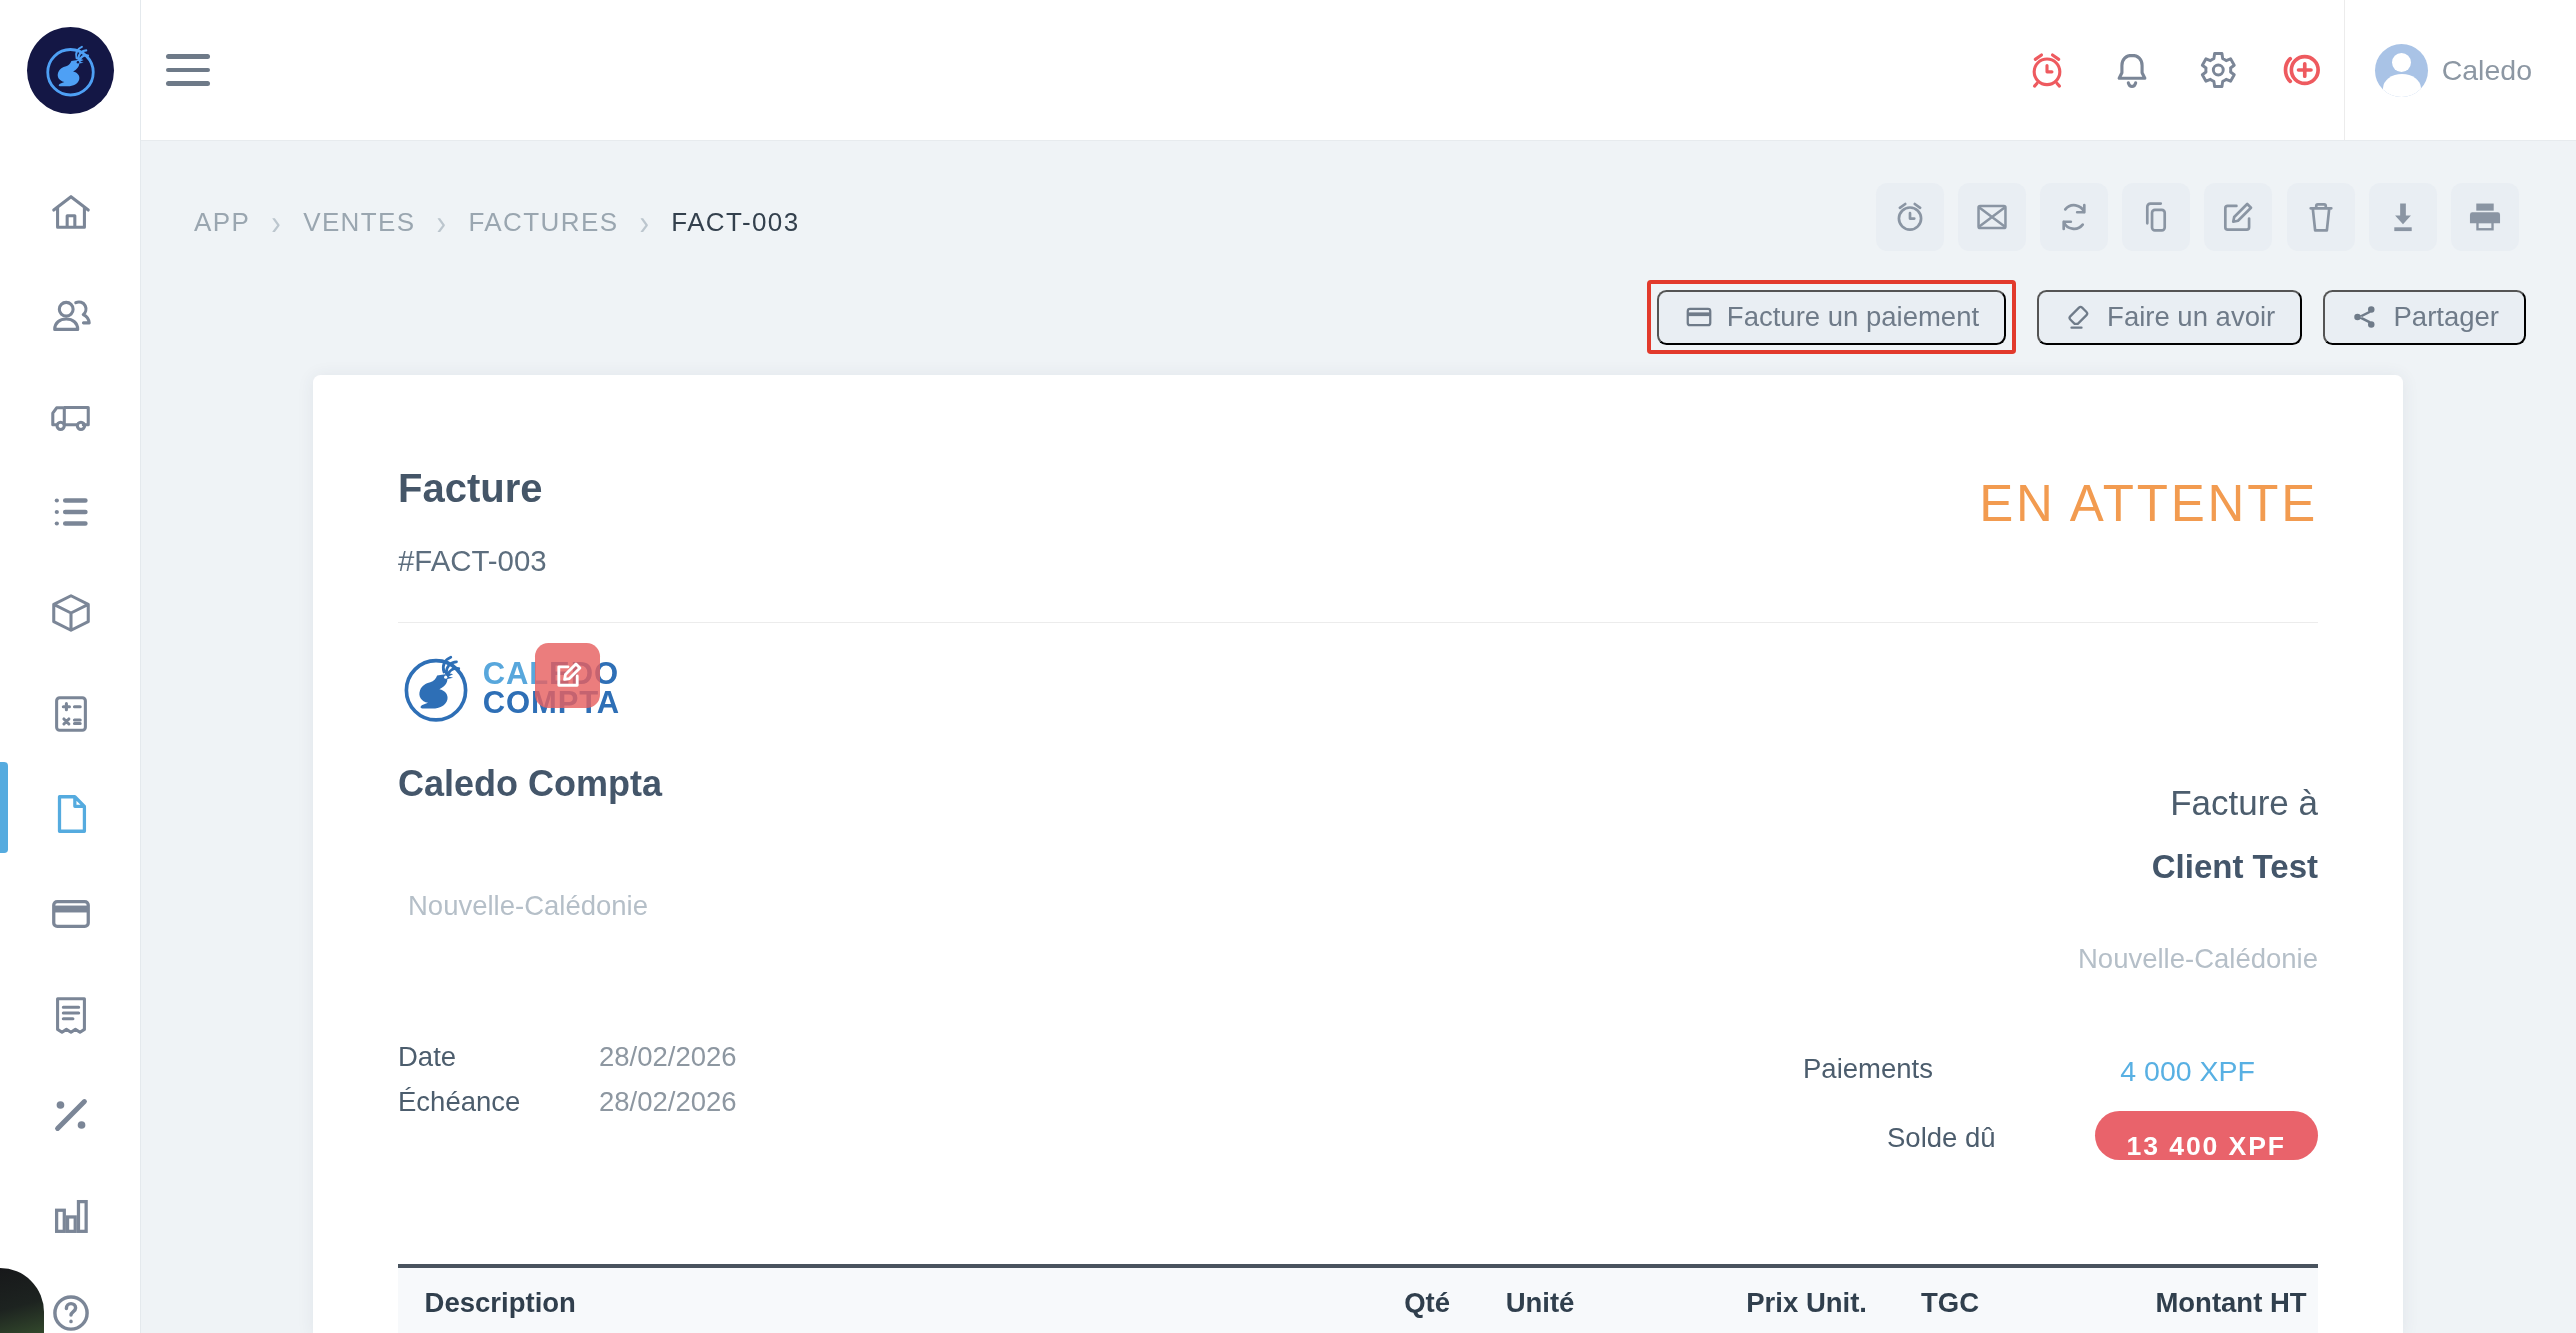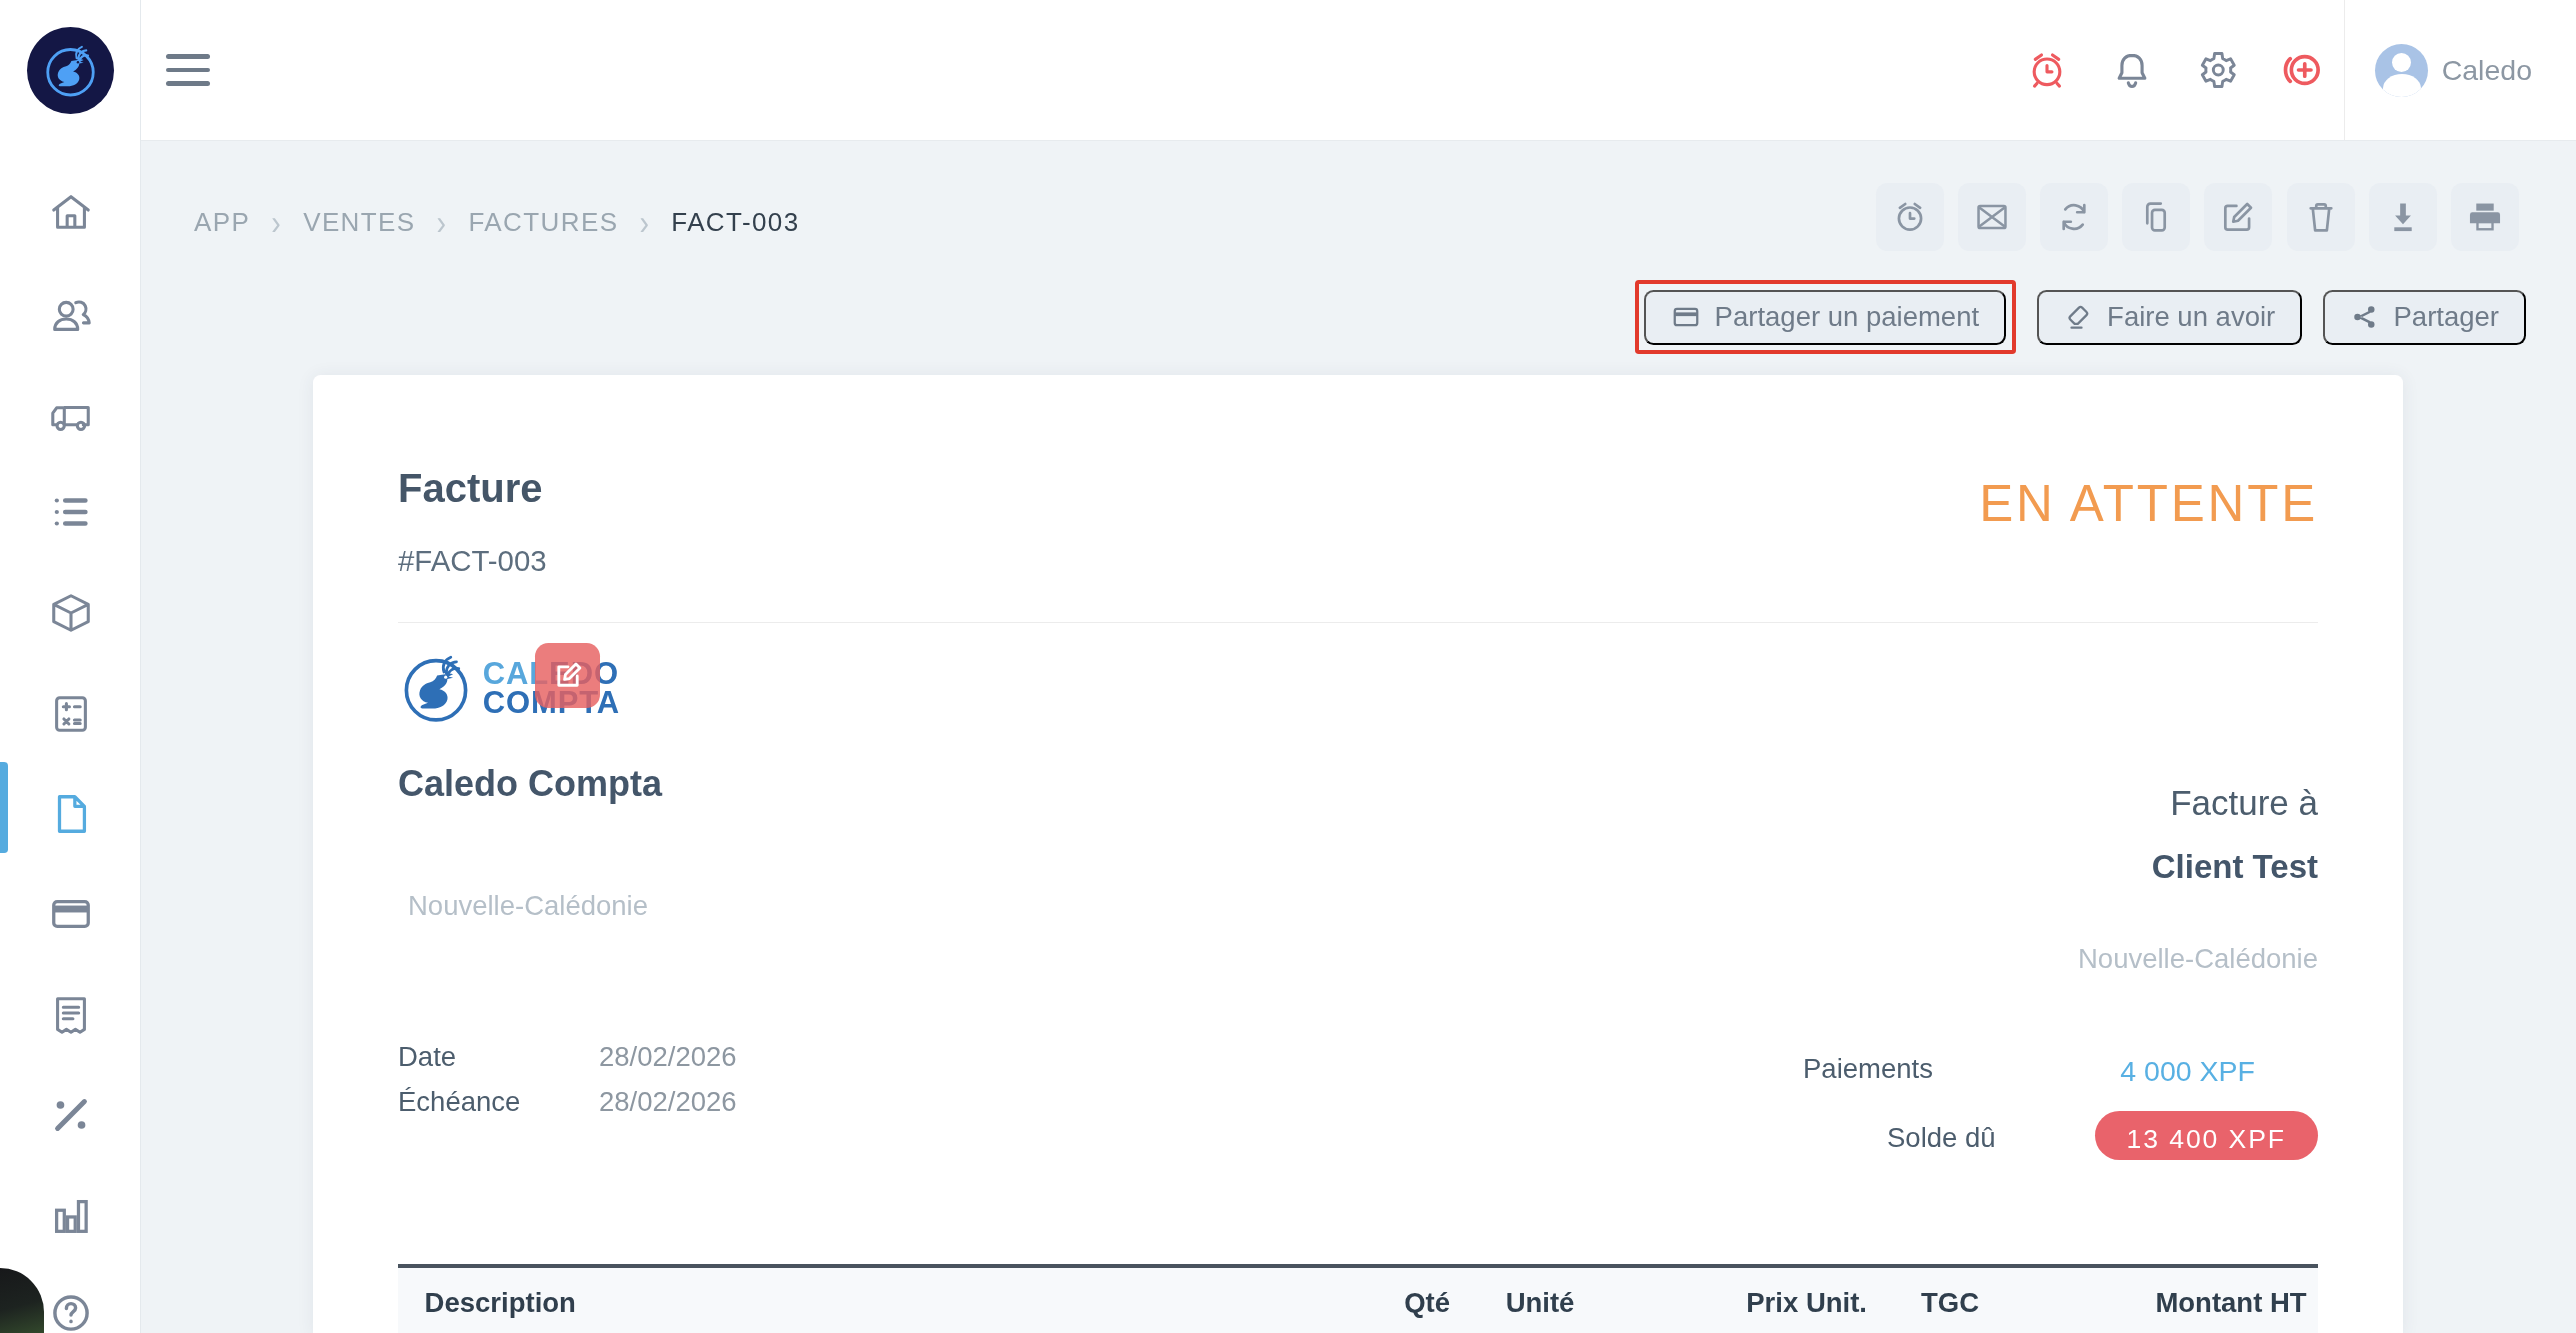--- a/index.html
+++ b/index.html
@@ -89,22 +89,22 @@
   .dates .val { color:#8d97a1; }
 
   .bill-to { position:absolute; right:85px; top:408px; text-align:right; }
   .bill-to .label { font-size:35px; font-weight:300; color:#4c5d6d; }
   .bill-to .client { margin-top:25px; font-size:33px; font-weight:bold; color:#44566a; }
   .bill-to .address { margin-top:57px; font-size:27.5px; color:#b5bfc8; }
 
   .pay-label { position:absolute; font-size:27.5px; color:#4c5d6d; font-weight:500; }
   .pay-value { position:absolute; right:148px; top:680px; font-size:28.5px; color:#58b0e3; }
   .balance-badge { position:absolute; right:85px; top:736px; height:49px; line-height:49px;
-    border-radius:25px; background:#e9636b; color:#fff; font-size:26.6px; font-weight:normal;
-    letter-spacing:1.9px; padding:4px 32px; }
+    border-radius:25px; background:#e9636b; color:#fff; font-size:26.6px; font-weight:bold;
+    letter-spacing:1.9px; padding:11px 32px; }
 
   .inv-table { position:absolute; left:85px; right:85px; top:889px; border-top:4.7px solid #49535e; }
   .inv-table .head-row { display:flex; background:#f7f9fb; height:70px; align-items:center;
     font-size:27.5px; font-weight:600; color:#303f4d; }
   .inv-table .c-desc { flex:1; padding-left:26.6px; }
   .inv-table .c-qty { width:152px; text-align:right; }
   .inv-table .c-unit { width:180px; text-align:center; }
   .inv-table .c-price { width:237px; text-align:right; }
   .inv-table .c-tgc { width:166px; text-align:center; }
   .inv-table .c-amt { width:285px; text-align:right; padding-right:11.4px; }
@@ -307,21 +307,21 @@
       </div>
     </div>
 
     <div class="actions">
       <div class="highlight-box">
         <button class="btn">
           <svg viewBox="0 0 24 24" fill="none" stroke="currentColor" stroke-width="1.8">
             <rect x="3" y="5.5" width="18" height="13" rx="1.8"></rect>
               <path d="M3 9.8h18" stroke-width="3"></path>
             </svg>
-          <span>Partager un paiement</span>
+          <span>Facture un paiement</span>
         </button>
       </div>
       <button class="btn">
         <svg viewBox="0 0 24 24" fill="none" stroke="currentColor" stroke-width="1.8" stroke-linecap="round" stroke-linejoin="round">
           <path d="M8.5 17.5 5 14a1.8 1.8 0 0 1 0-2.5l7-7a1.8 1.8 0 0 1 2.5 0L18 8a1.8 1.8 0 0 1 0 2.5l-7 7z"></path>
             <path d="M6 20.5h8"></path>
           </svg>
         <span>Faire un avoir</span>
       </button>
       <button class="btn">

